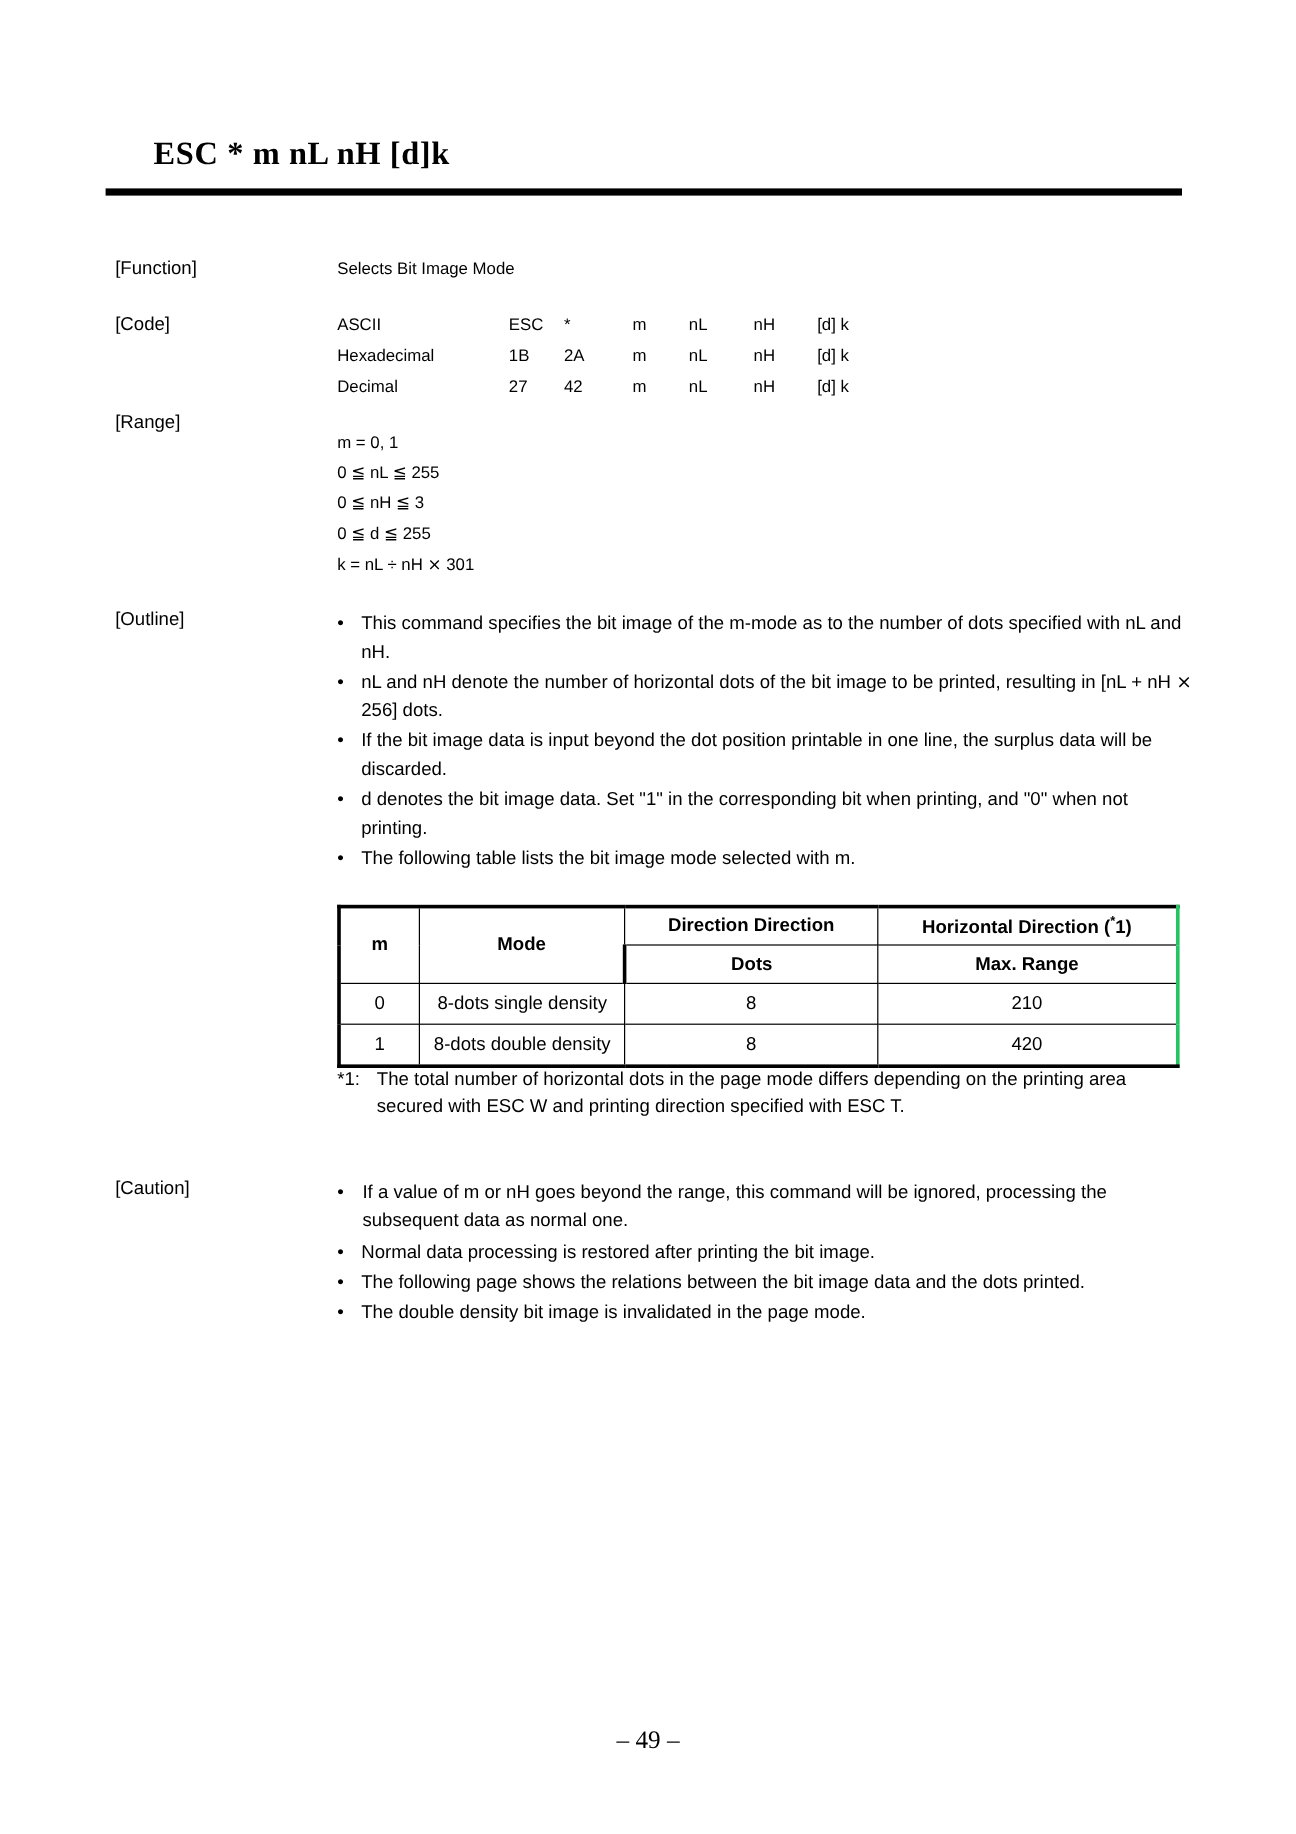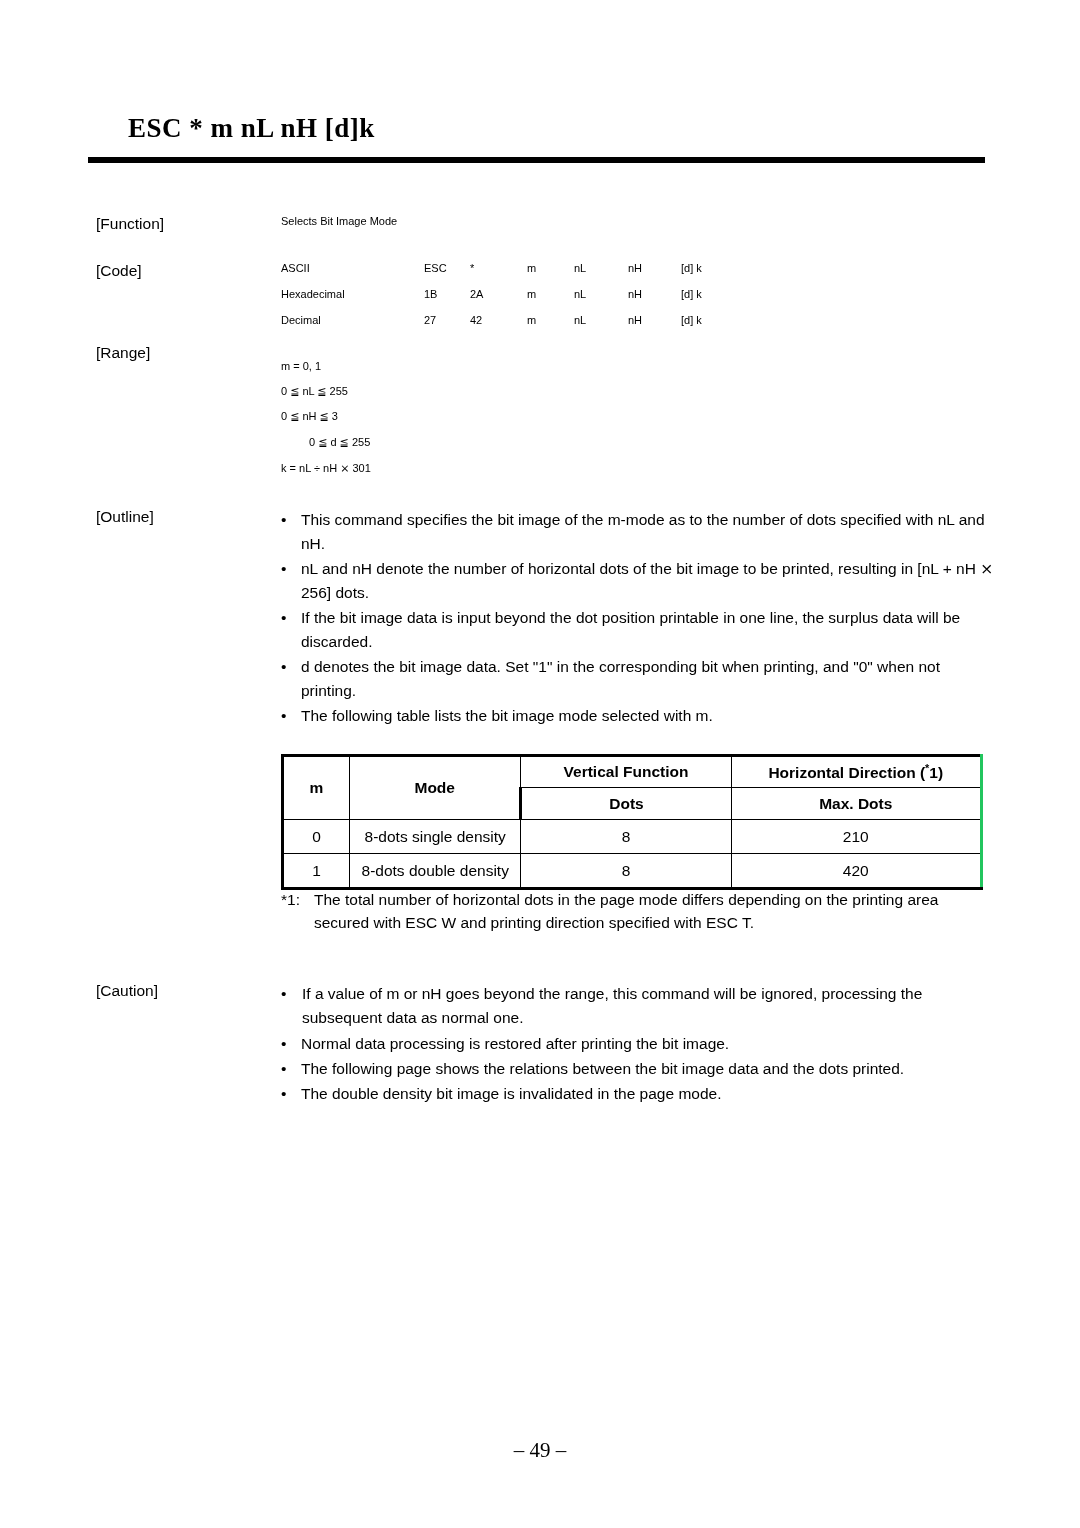--- a/index.html
+++ b/index.html
@@ -34,21 +34,21 @@
     position: absolute;
     left: 88px;
     top: 157px;
     width: 897px;
     height: 6px;
     background: #000;
   }
   
   .lbl {
     position: absolute;
-    font-size: 11px;
+    font-size: 14px;
     font-family: "Liberation Sans", sans-serif;
   }
   .tag {
     position: absolute;
     left: 96px;
     font-size: 15.5px;
   }
   .col2 { left: 281px; }
 
   
@@ -175,21 +175,21 @@
   <div class="lbl c-star" style="top:314px;">42</div>
   <div class="lbl c-m" style="top:314px;">m</div>
   <div class="lbl c-nl" style="top:314px;">nL</div>
   <div class="lbl c-nh" style="top:314px;">nH</div>
   <div class="lbl c-dk" style="top:314px;">[d] k</div>
 
   <div class="tag" style="top:344px;">[Range]</div>
   <div class="lbl col2" style="top:360px;">m = 0, 1</div>
   <div class="lbl col2" style="top:385px;">0 ≦ nL ≦ 255</div>
   <div class="lbl col2" style="top:410px;">0 ≦ nH ≦ 3</div>
-  <div class="lbl col2" style="top:436px;margin-left:28px;">0 ≦ d ≦ 255</div>
+  <div class="lbl col2" style="top:436px;">0 ≦ d ≦ 255</div>
   <div class="lbl col2" style="top:462px;">k = nL ÷ nH ⨯ 301</div>
 
   <div class="tag" style="top:508px;">[Outline]</div>
 
   <div class="bullet-row" style="top:508px;">
     <span class="bdot">•</span>
     <span class="btxt">This command specifies the bit image of the m-mode as to the number of dots specified with nL and nH.</span>
   </div>
   <div class="bullet-row" style="top:557px;">
     <span class="bdot">•</span>
@@ -206,26 +206,26 @@
   <div class="bullet-row" style="top:704px;">
     <span class="bdot">•</span>
     <span class="btxt">The following table lists the bit image mode selected with m.</span>
   </div>
 
   <table class="tbl">
     <tbody>
         <tr class="row-h1 outer-top">
       <th class="col-m hdr" rowspan="2">m</th>
       <th class="col-mode hdr" rowspan="2">Mode</th>
-      <th class="col-vd hdr">Vertical Function</th>
+      <th class="col-vd hdr">Direction Direction</th>
       <th class="col-hd hdr"><span>Horizontal Direction (</span><sup>*</sup><span>1)</span></th>
     </tr>
     <tr class="row-h2">
       <th class="hdr">Dots</th>
-      <th class="hdr">Max. Dots</th>
+      <th class="hdr">Max. Range</th>
     </tr>
     <tr class="row-d">
       <td>0</td>
       <td class="mode-cell">8-dots single density</td>
       <td>8</td>
       <td>210</td>
     </tr>
     <tr class="row-d outer-bot">
       <td>1</td>
       <td class="mode-cell">8-dots double density</td>

